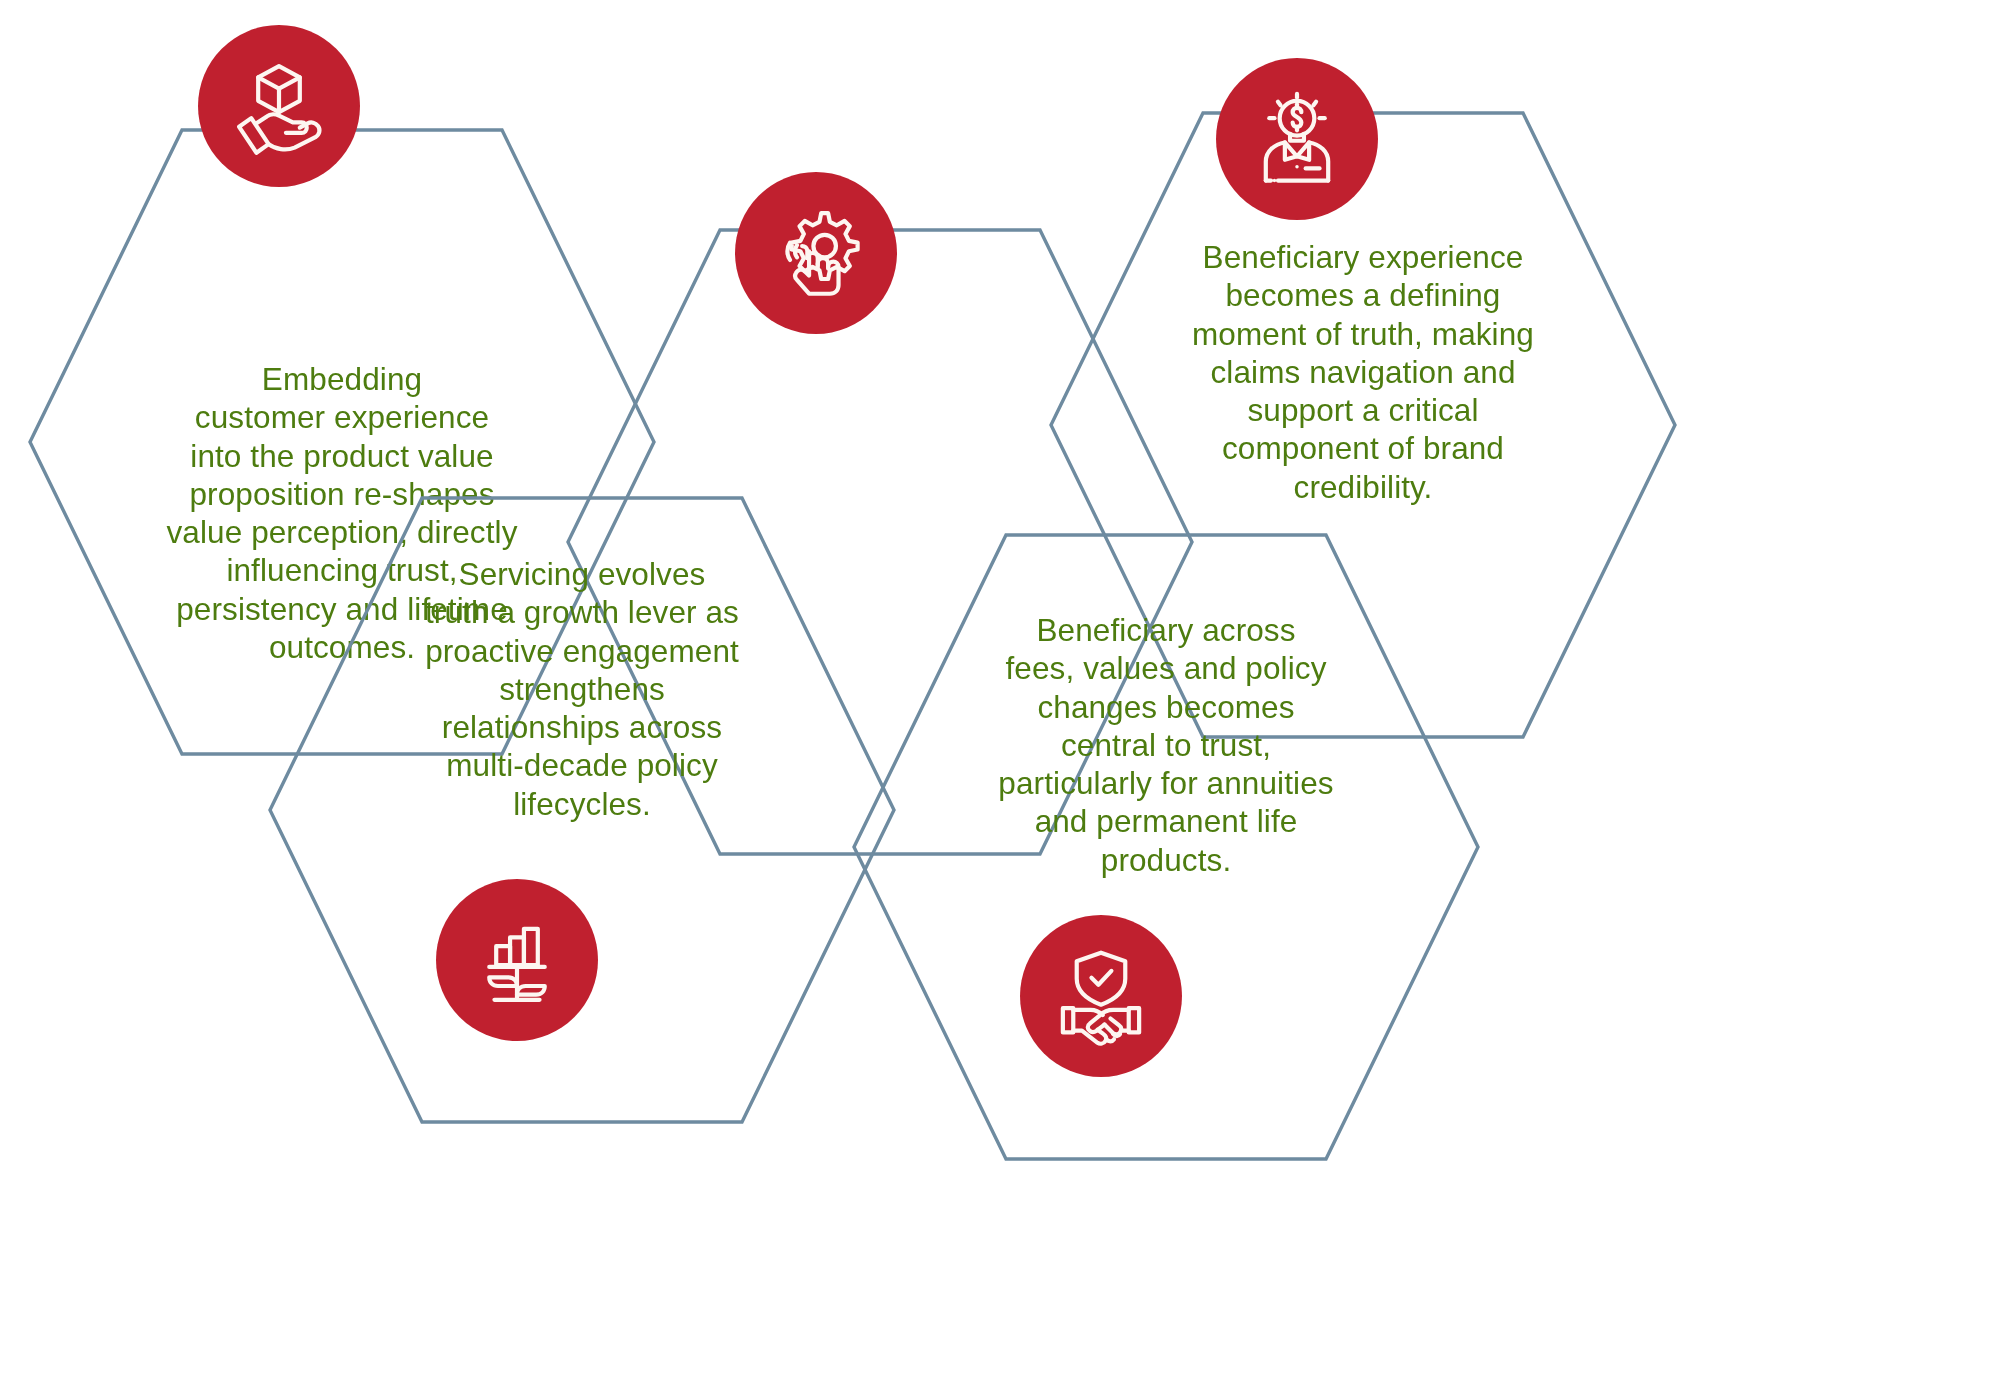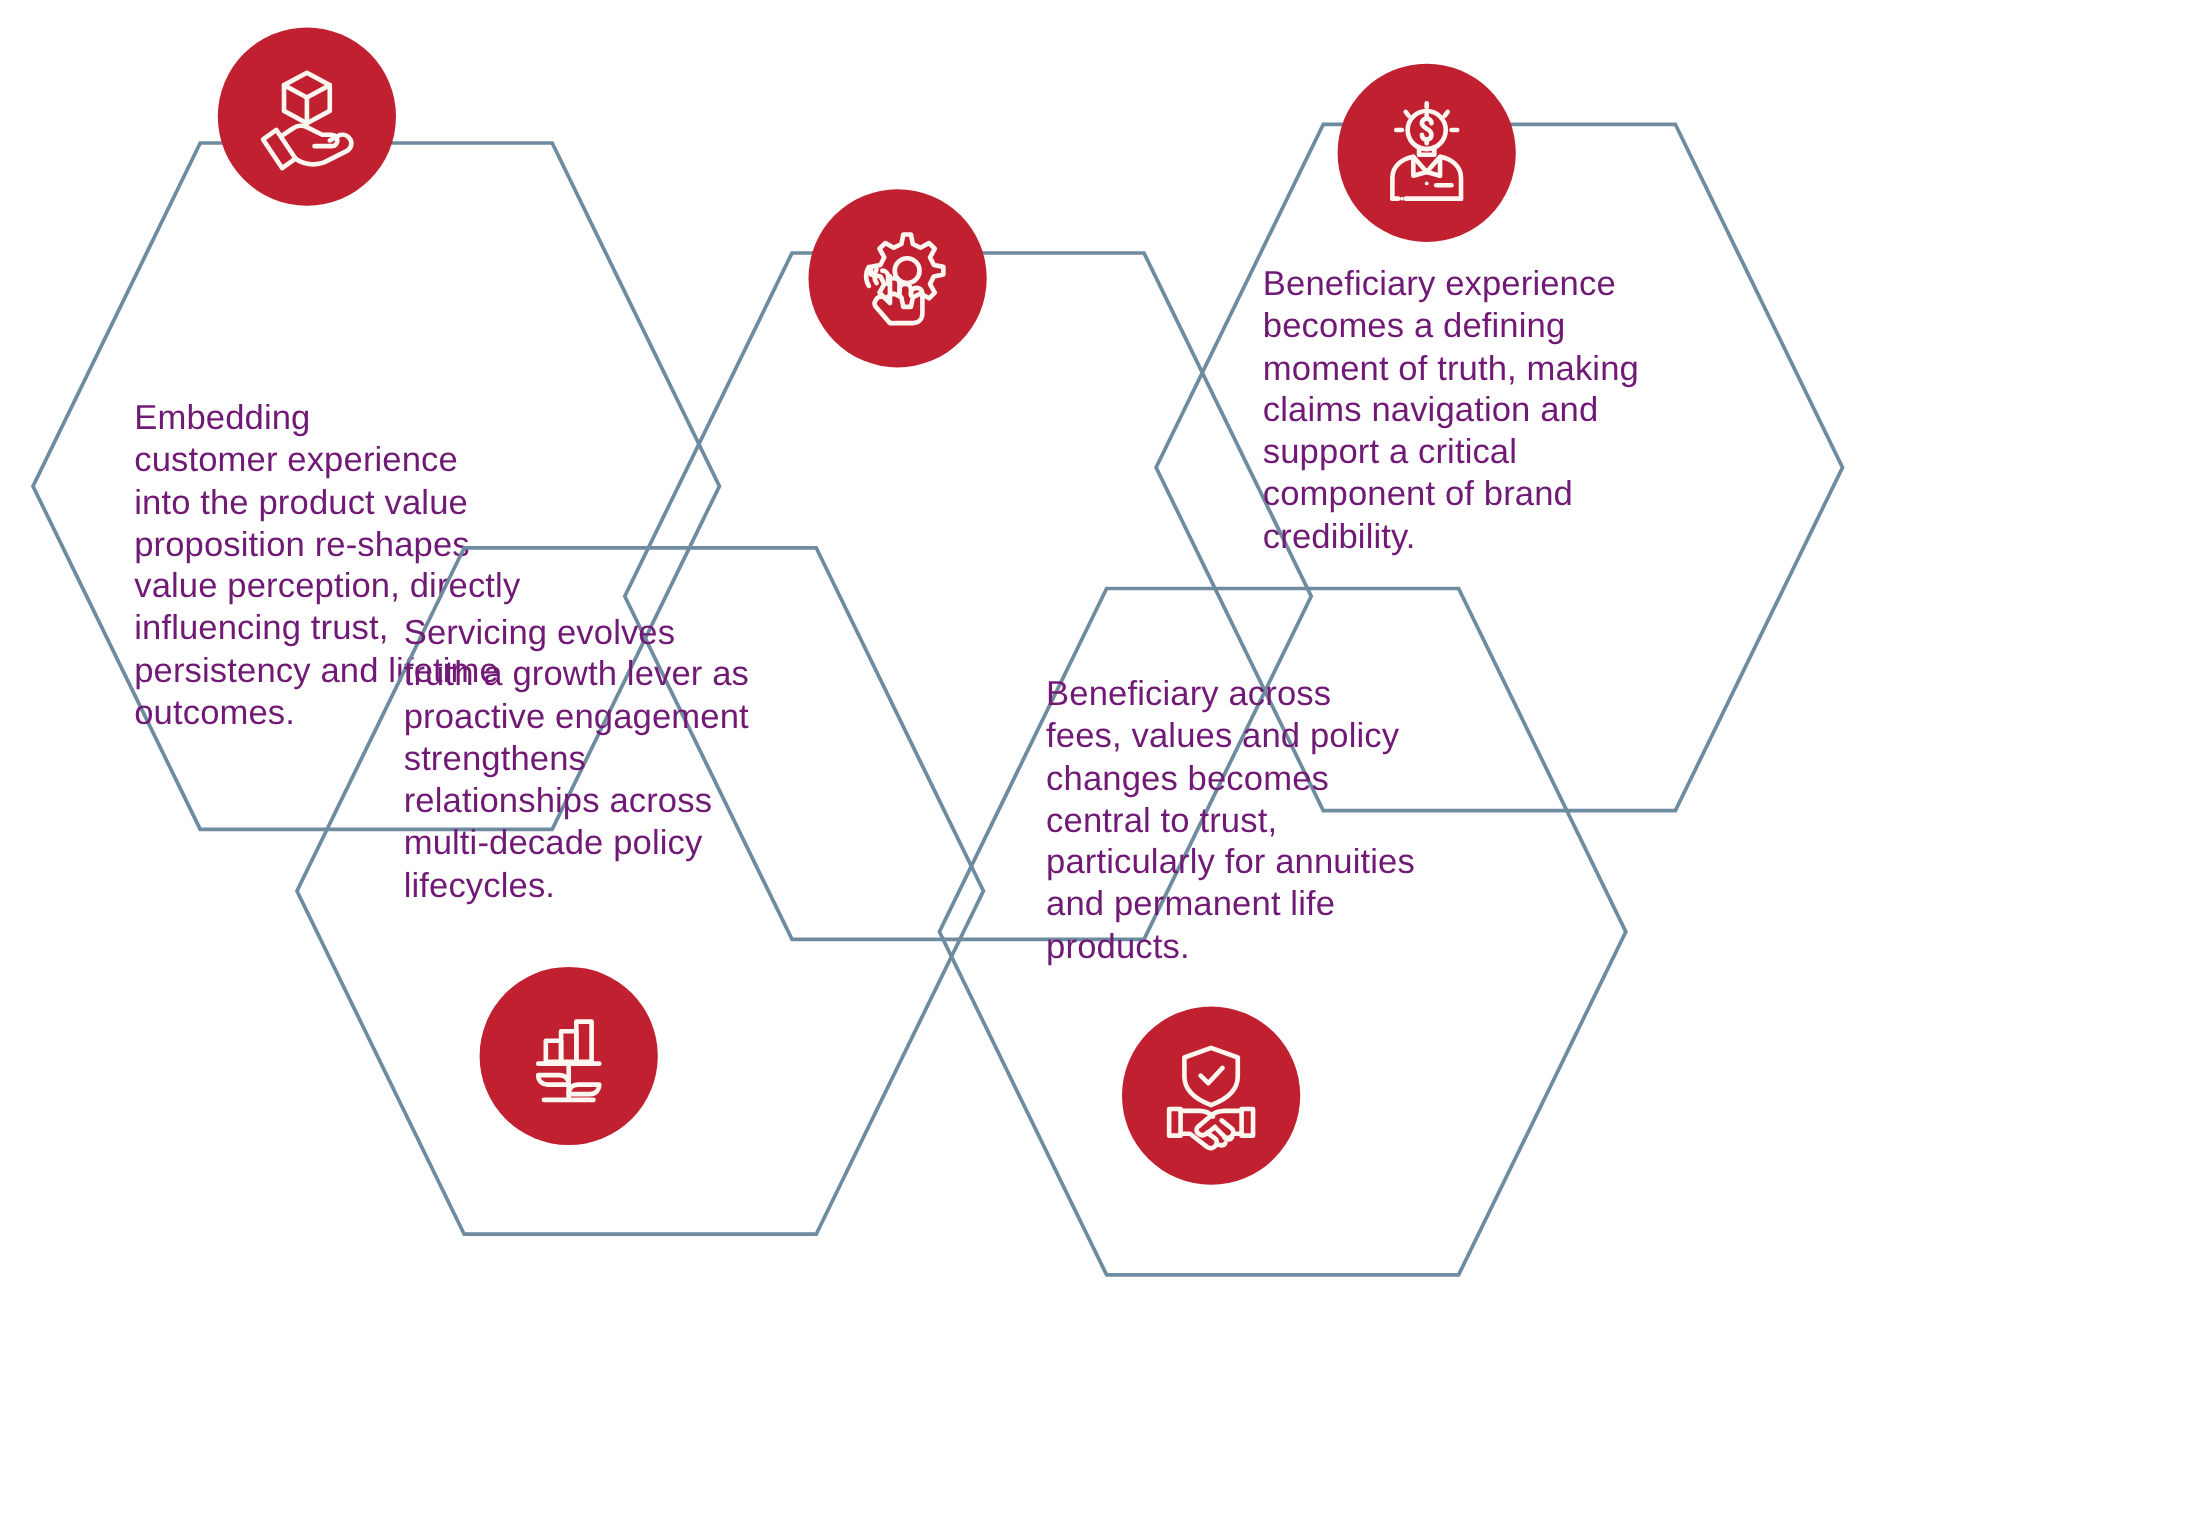--- a/index.html
+++ b/index.html
@@ -41,24 +41,25 @@
     stroke: #6e8ba0;
     stroke-width: 3.4;
     stroke-linejoin: miter;
   }
 
   .hex-text {
     position: absolute;
     left: 50%;
     transform: translateX(-50%);
     width: 430px;
+    text-align: center;
     font-size: 31.5px;
     line-height: 1.215;
     letter-spacing: 0.1px;
-    color: #701a75;
+    color: #4d7c0f;
     white-space: pre-line;
   }
 
   
   .badge {
     position: absolute;
     width: 162px;
     height: 162px;
     border-radius: 50%;
     background: #c0202f;

